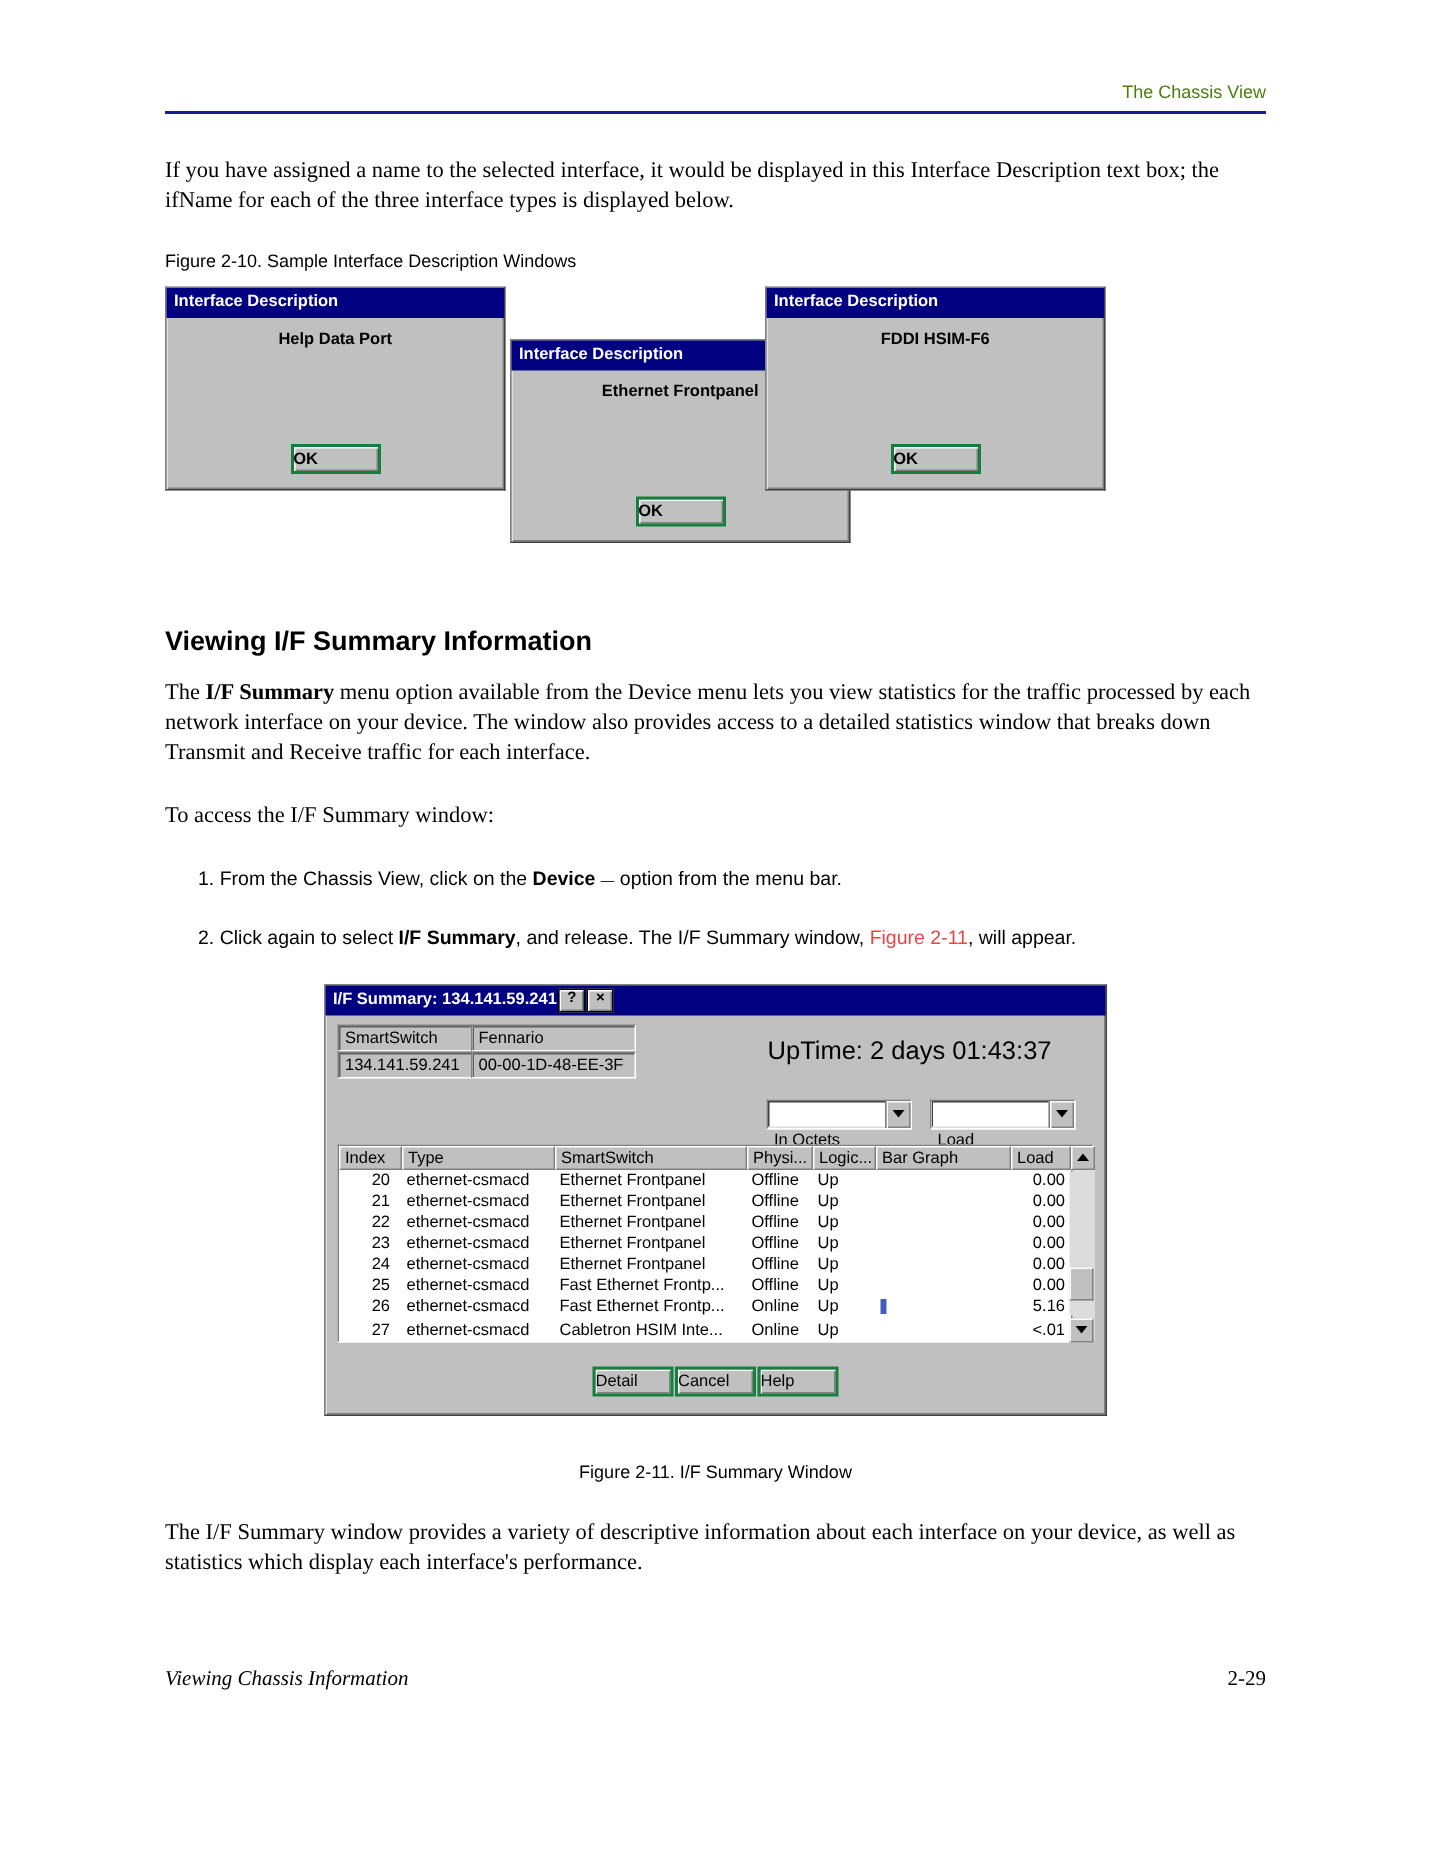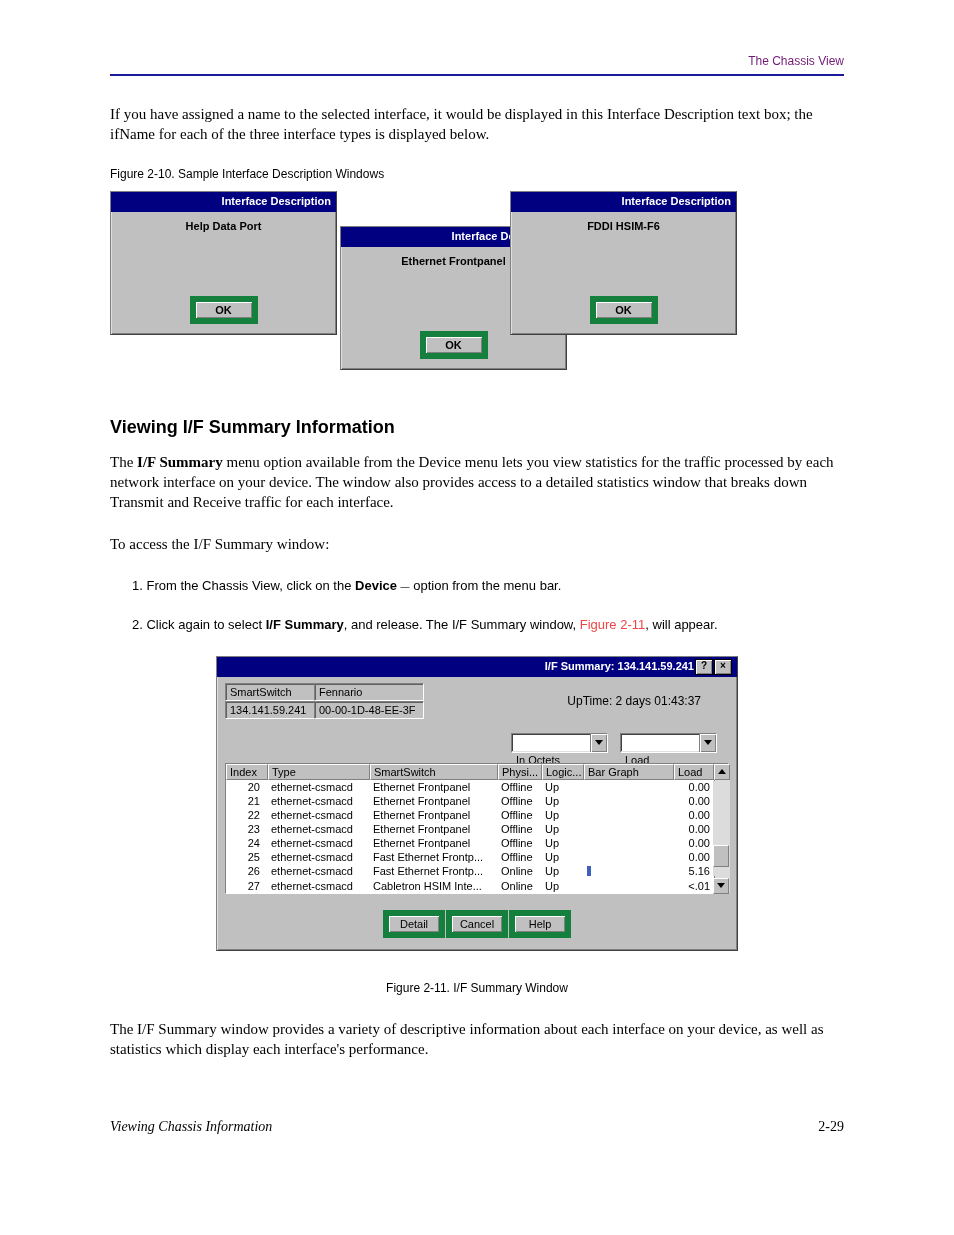--- a/index.html
+++ b/index.html
@@ -10,21 +10,21 @@
     color: #000;
     width: 954px;
   }
   .page {
     padding: 54px 110px 40px 110px;
   }
   .running-head {
     text-align: right;
     font-family: Arial, Helvetica, sans-serif;
     font-size: 12px;
-    color: #701a75;
+    color: #4d7c0f;
     margin-bottom: 6px;
   }
   .hr {
     border: none;
     border-top: 2px solid #1a1a99;
     margin: 0 0 28px 0;
   }
   .body-text {
     font-size: 15px;
     line-height: 1.35;
@@ -56,21 +56,21 @@
     background: #000080;
     color: #fff;
     font-family: Arial, Helvetica, sans-serif;
     font-size: 11px;
     font-weight: bold;
     padding: 2px 5px;
     height: 16px;
     line-height: 15px;
     display: flex;
     align-items: center;
-    justify-content: flex-end;
+    justify-content: flex-start;
   }
   .titlebar .tbtns { display: flex; gap: 0; }
   .tbtn {
     width: 16px;
     height: 14px;
     background: #c0c0c0;
     border: 1px solid #000;
     box-shadow: inset 1px 1px 0 #fff, inset -1px -1px 0 #808080;
     font-family: Arial, sans-serif;
     font-size: 10px;
@@ -91,24 +91,24 @@
   .winbtn-row {
     text-align: center;
     padding: 6px 0 10px 0;
   }
   .std-btn {
     font-family: Arial, Helvetica, sans-serif;
     font-size: 11px;
     padding: 2px 0;
     width: 56px;
     background: #c0c0c0;
-    border: 6px solid #15803d;
+    border: 2px solid #15803d;
     box-shadow: inset 1px 1px 0 #fff, inset -1px -1px 0 #808080;
     display: inline-block;
-    text-align: center;
+    text-align: left;
     cursor: default;
     font-weight: bold;
   }
 
   
   h3.section {
     font-family: Arial, Helvetica, sans-serif;
     font-size: 18px;
     font-weight: bold;
     margin: 26px 0 14px 0;
@@ -146,21 +146,21 @@
     box-shadow: inset 1px 1px 0 #606060;
     padding: 1px 4px;
     font-size: 11px;
     min-width: 80px;
     height: 14px;
     line-height: 14px;
   }
   .uptime {
     margin-left: auto;
     margin-right: 28px;
-    font-size: 12px;
+    font-size: 17px;
   }
   .if-row2 {
     display: flex;
     justify-content: flex-end;
     gap: 12px;
     margin-top: 14px;
     margin-bottom: 10px;
     padding-right: 12px;
   }
   .combo {

